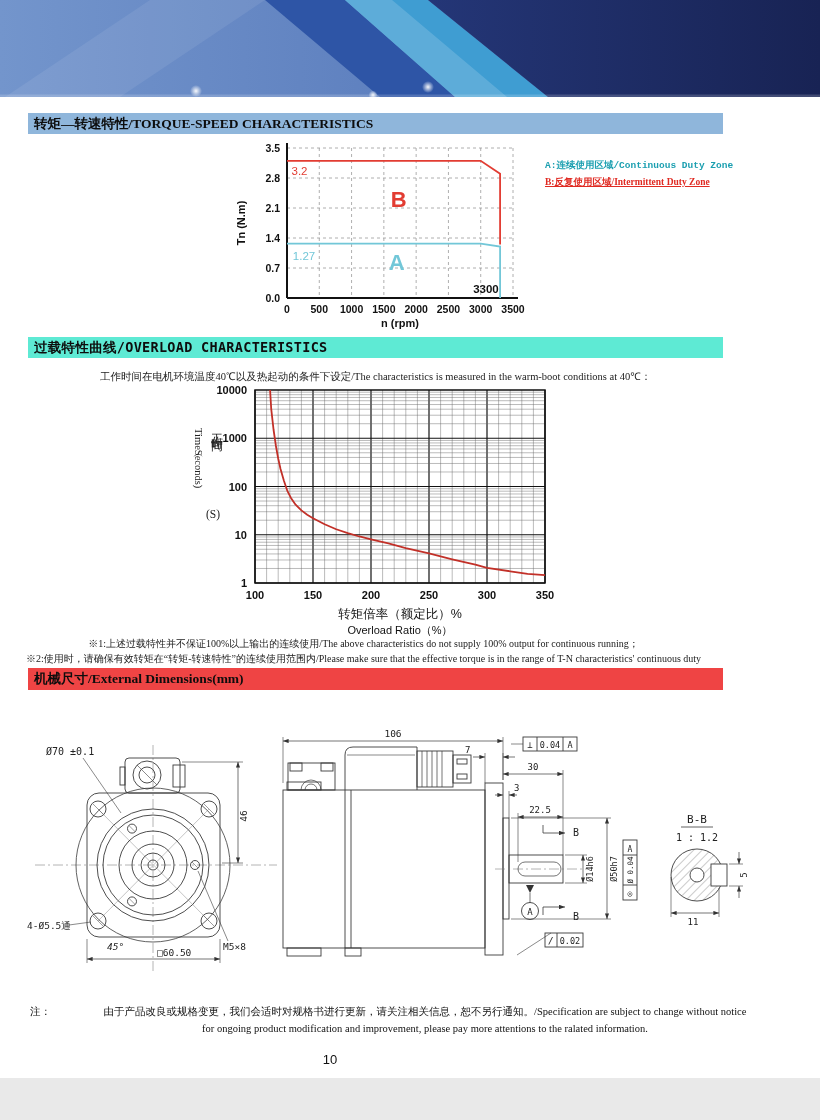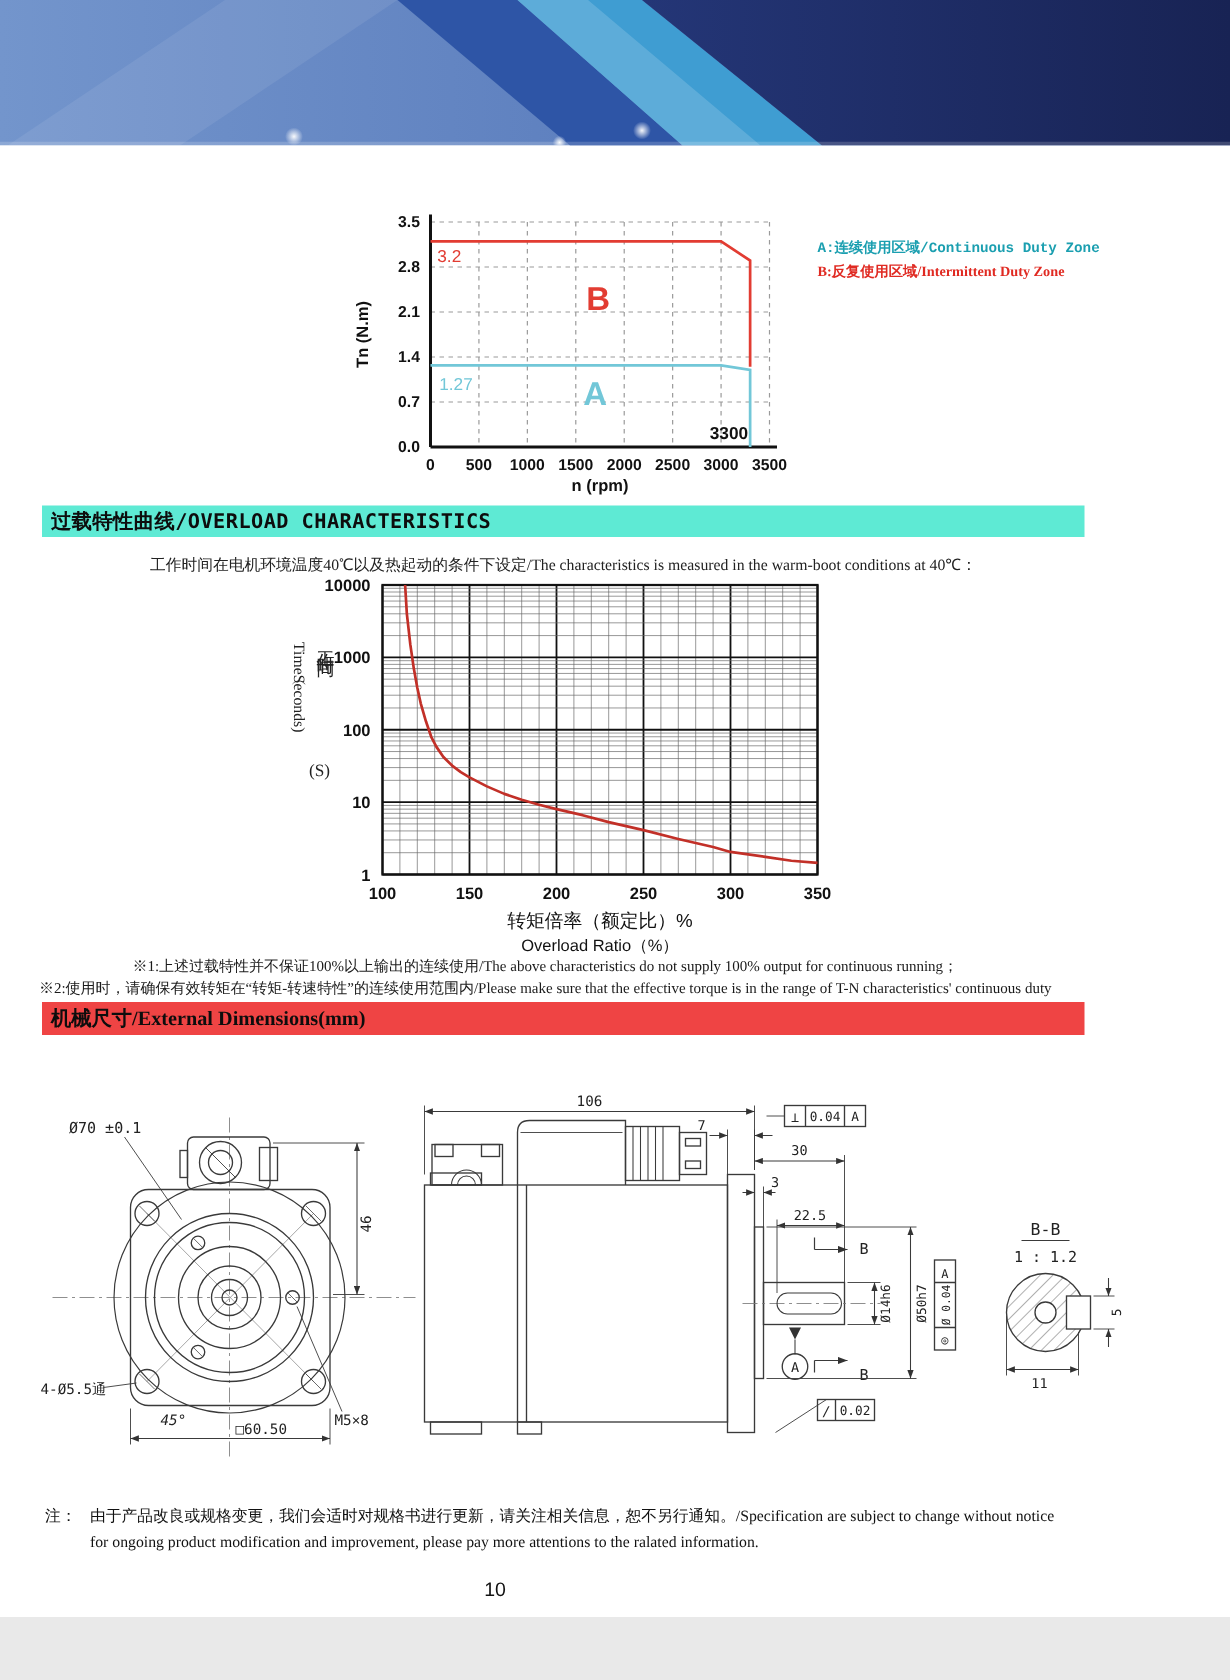--- a/index.html
+++ b/index.html
@@ -12,21 +12,21 @@
   .mono-title{font-family:"DejaVu Sans Mono", monospace;letter-spacing:.3px;font-size:13px;}
   .subtitle{position:absolute;left:100px;top:369px;font-size:10.5px;color:#222;}
   .notes{position:absolute;left:16px;width:695px;text-align:center;font-size:10px;color:#1a1a1a;}
   .legend{position:absolute;left:545px;top:157px;font-size:9.5px;font-weight:bold;line-height:17px;
           font-family:"Liberation Serif", serif;}
   svg text{font-family:"Liberation Sans", sans-serif;}
   .draw text{font-family:"DejaVu Sans Mono", monospace;fill:#222;}
   .vtext{writing-mode:vertical-rl;}
   .footer{position:absolute;left:30px;top:1003px;width:760px;font-size:10.5px;line-height:17px;color:#111;}
   .footer .lbl{position:absolute;left:0;top:0;}
-  .footer .body{margin-left:30px;}
+  .footer .body{margin-left:30px;text-align:center;}
   .pagenum{position:absolute;left:300px;top:1052px;width:60px;text-align:center;
            font-size:13px;font-family:"Liberation Sans", sans-serif;color:#111;}
   .bottomstrip{position:absolute;left:0;top:1078px;width:820px;height:42px;background:#e9e9e9;}
   .ylab2-time{position:absolute;left:191px;top:428px;font-size:10.5px;color:#222;height:125px;}
   .ylab2-cn{position:absolute;left:208px;top:424px;font-size:12px;color:#222;height:90px;letter-spacing:2px;}
   .ylab2-s{position:absolute;left:206px;top:508px;font-size:11.5px;color:#222;}
 </style>
 </head>
 <body>
 
@@ -53,20 +53,23 @@
     <polygon points="265,0 345,0 455,97 380,97" fill="#2e55a6"></polygon>
     <polygon points="345,0 428,0 548,97 455,97" fill="#3f9dd2"></polygon>
     <polygon points="345,0 392,0 507,97 455,97" fill="#ffffff" opacity="0.16"></polygon>
     <polygon points="428,0 820,0 820,97 548,97" fill="url(#gN)"></polygon>
     <circle cx="196" cy="91" r="6" fill="url(#dot)"></circle>
     <circle cx="373" cy="95" r="4.5" fill="url(#dot)"></circle>
     <circle cx="428" cy="87" r="6" fill="url(#dot)"></circle>
     <rect x="0" y="94.5" width="820" height="2.5" fill="#ffffff" opacity="0.18"></rect>
   </svg>
 
+  <div class="secbar" style="top: 113px; background: rgb(143, 182, 219);">
+    <span class="t">转矩—转速特性/TORQUE-SPEED CHARACTERISTICS</span>
+  </div>
 
   <svg id="torque-chart" class="abs" style="left:225px;top:136px" width="330" height="200" viewBox="0 0 330 200">
       <line x1="94.28571428571428" y1="12" x2="94.28571428571428" y2="162" stroke="#9a9a9a" stroke-width="0.8" stroke-dasharray="3 3"></line>
       <line x1="126.57142857142857" y1="12" x2="126.57142857142857" y2="162" stroke="#9a9a9a" stroke-width="0.8" stroke-dasharray="3 3"></line>
       <line x1="158.85714285714283" y1="12" x2="158.85714285714283" y2="162" stroke="#9a9a9a" stroke-width="0.8" stroke-dasharray="3 3"></line>
       <line x1="191.14285714285714" y1="12" x2="191.14285714285714" y2="162" stroke="#9a9a9a" stroke-width="0.8" stroke-dasharray="3 3"></line>
       <line x1="223.42857142857144" y1="12" x2="223.42857142857144" y2="162" stroke="#9a9a9a" stroke-width="0.8" stroke-dasharray="3 3"></line>
       <line x1="255.7142857142857" y1="12" x2="255.7142857142857" y2="162" stroke="#9a9a9a" stroke-width="0.8" stroke-dasharray="3 3"></line>
       <line x1="288" y1="12" x2="288" y2="162" stroke="#9a9a9a" stroke-width="0.8" stroke-dasharray="3 3"></line>
       <line x1="62" y1="132" x2="288" y2="132" stroke="#9a9a9a" stroke-width="0.8" stroke-dasharray="3 3"></line>
@@ -96,21 +99,21 @@
       <text x="20" y="87" text-anchor="middle" font-size="11" font-weight="bold" fill="#111" transform="rotate(-90 20 87)">Tn (N.m)</text>
       <text x="66.52" y="38.57142857142857" text-anchor="start" font-size="11.5" font-weight="normal" fill="#e23c32">3.2</text>
       <text x="67.81142857142856" y="124.28571428571428" text-anchor="start" font-size="11.5" font-weight="normal" fill="#72c7d8">1.27</text>
       <text x="173.70857142857142" y="70.71428571428572" text-anchor="middle" font-size="22" font-weight="bold" fill="#e23c32">B</text>
       <text x="171.77142857142857" y="133.71428571428572" text-anchor="middle" font-size="22" font-weight="bold" fill="#72c7d8">A</text>
       <text x="273.7942857142857" y="156.85714285714286" text-anchor="end" font-size="11.5" font-weight="bold" fill="#111111">3300</text>
     </svg>
 
   <div class="legend">
     <div style="color: rgb(27, 159, 176); font-family: Liberation Mono, monospace;">A:连续使用区域/Continuous Duty Zone</div>
-    <div style="color: rgb(224, 42, 34);">B:反复使用区域/Intermittent Duty Zone</div>
+    <div style="color: rgb(224, 42, 34); text-decoration: underline;">B:反复使用区域/Intermittent Duty Zone</div>
   </div>
 
   <div class="secbar" style="top: 337px; background: #5eead4;">
     <span class="t mono-title">过载特性曲线/OVERLOAD CHARACTERISTICS</span>
   </div>
 
   <div class="subtitle">工作时间在电机环境温度40℃以及热起动的条件下设定/The characteristics is measured in the warm-boot conditions at 40℃：</div>
 
   <svg id="overload-chart" class="abs" style="left:150px;top:375px" width="470" height="262" viewBox="0 0 470 262">
       <line x1="105" y1="15" x2="105" y2="208" stroke="#111" stroke-width="1.2"></line>

